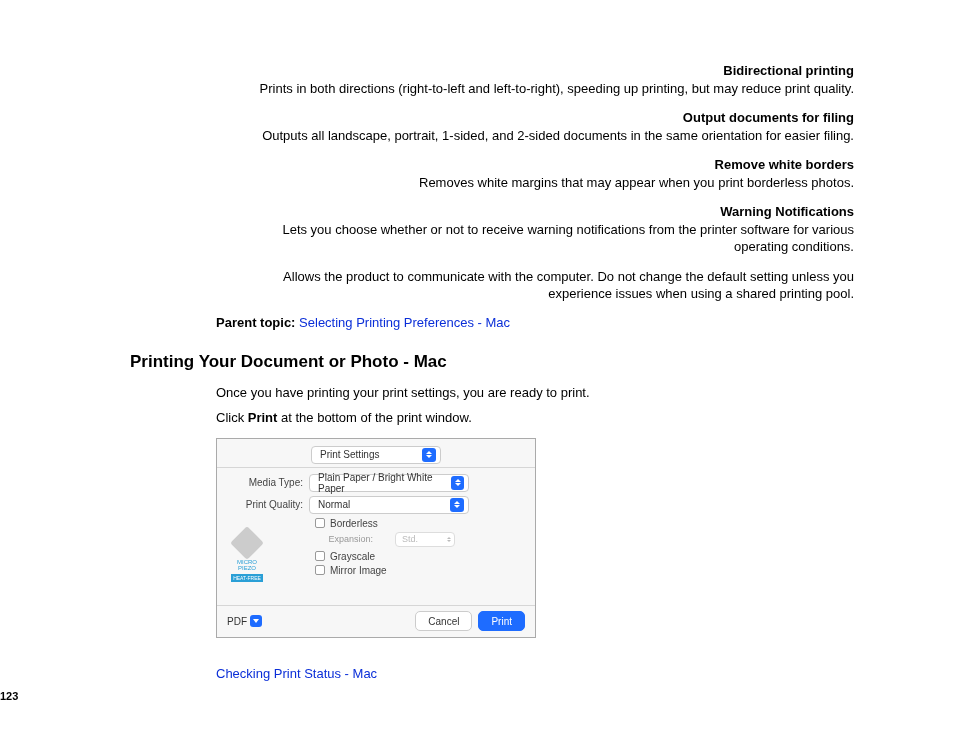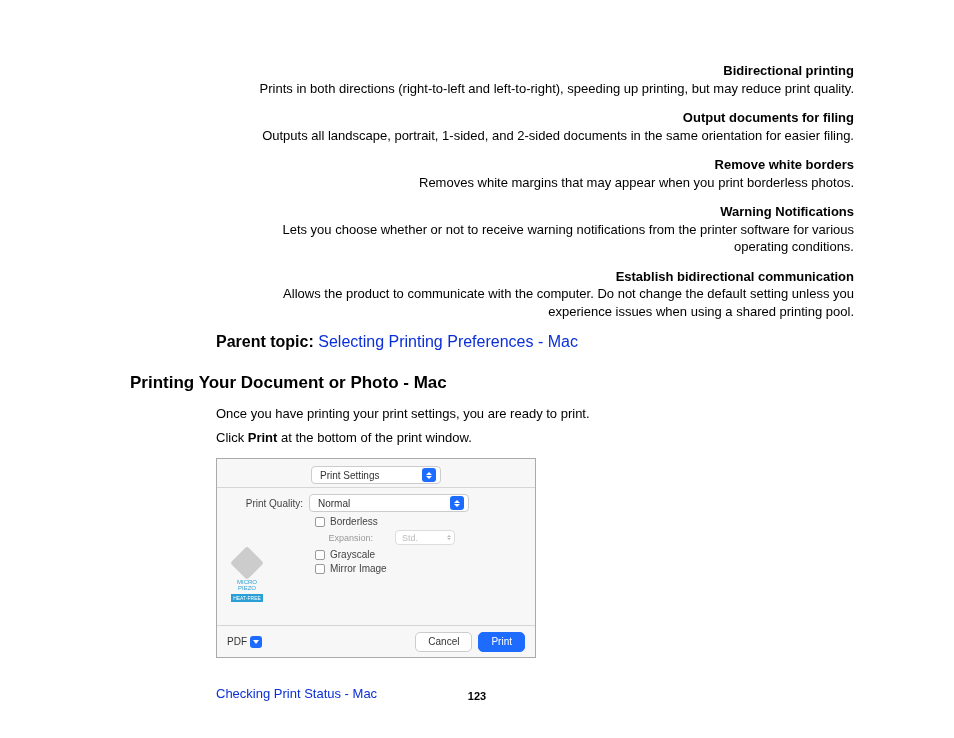--- a/index.html
+++ b/index.html
@@ -9,29 +9,29 @@
     font-family: Arial, Helvetica, sans-serif;
     font-size: 13px;
     color: #000;
     background: #fff;
     position: relative;
     padding: 62px 100px 0 130px;
   }
   .def-item { margin-bottom: 12px; padding-left: 86px; text-align: right; }
   .def-term { font-weight: bold; font-size: 13px; line-height: 1.35; }
   .def-body { padding-left: 18px; font-size: 13px; line-height: 1.35; }
-  .parent { padding-left: 86px; margin-top: 4px; font-size: 16px; }
+  .parent { padding-left: 86px; margin-top: 4px; font-size: 13px; }
   .parent .lbl { font-weight: bold; }
   .parent a { color: #0a2ed8; text-decoration: none; }
   h2.section { font-size: 17px; font-weight: bold; margin-top: 22px; margin-bottom: 12px; }
   .intro { padding-left: 86px; font-size: 13px; line-height: 1.45; margin-bottom: 6px; }
   .intro .b { font-weight: bold; }
   .related { padding-left: 86px; margin-top: 28px; }
   .related a { color: #0a2ed8; text-decoration: none; font-size: 13px; }
-  .pagenum { position: absolute; bottom: 36px; left: 0; width: 100%; text-align: center; font-weight: bold; font-size: 11px; }
+  .pagenum { position: absolute; bottom: 36px; left: 0; width: 100%; font-weight: bold; font-size: 11px; }
 
   
   .dialog {
     margin-left: 86px;
     margin-top: 10px;
     width: 320px;
     height: 200px;
     border: 1px solid #aaa;
     background: #f7f7f7;
     position: relative;
@@ -103,21 +103,20 @@
 </div>
 <div class="def-item">
   <div class="def-term">Remove white borders</div>
   <div class="def-body">Removes white margins that may appear when you print borderless photos.</div>
 </div>
 <div class="def-item">
   <div class="def-term">Warning Notifications</div>
   <div class="def-body">Lets you choose whether or not to receive warning notifications from the printer software for various operating conditions.</div>
 </div>
 <div class="def-item">
-  <div class="def-term">Establish bidirectional communication</div>
   <div class="def-body">Allows the product to communicate with the computer. Do not change the default setting unless you experience issues when using a shared printing pool.</div>
 </div>
 
 <div class="parent">
   <span class="lbl">Parent topic:</span>
   <a href="#">Selecting Printing Preferences - Mac</a>
 </div>
 
 <h2 class="section">Printing Your Document or Photo - Mac</h2>
 
@@ -128,20 +127,27 @@
 
 <div class="dialog">
   <div class="dlg-top">
     <div class="dlg-select" style="width:130px;">
       <span>Print Settings</span>
       <span class="arrow"></span>
     </div>
   </div>
   <div class="dlg-hr"></div>
 
+  <div class="dlg-row">
+    <div class="dlg-lbl">Media Type:</div>
+    <div class="dlg-select dlg-val">
+      <span>Plain Paper / Bright White Paper</span>
+      <span class="arrow"></span>
+    </div>
+  </div>
   <div class="dlg-row">
     <div class="dlg-lbl">Print Quality:</div>
     <div class="dlg-select dlg-val">
       <span>Normal</span>
       <span class="arrow"></span>
     </div>
   </div>
 
   <div class="dlg-chk-row">
     <span class="dlg-chk"></span>

